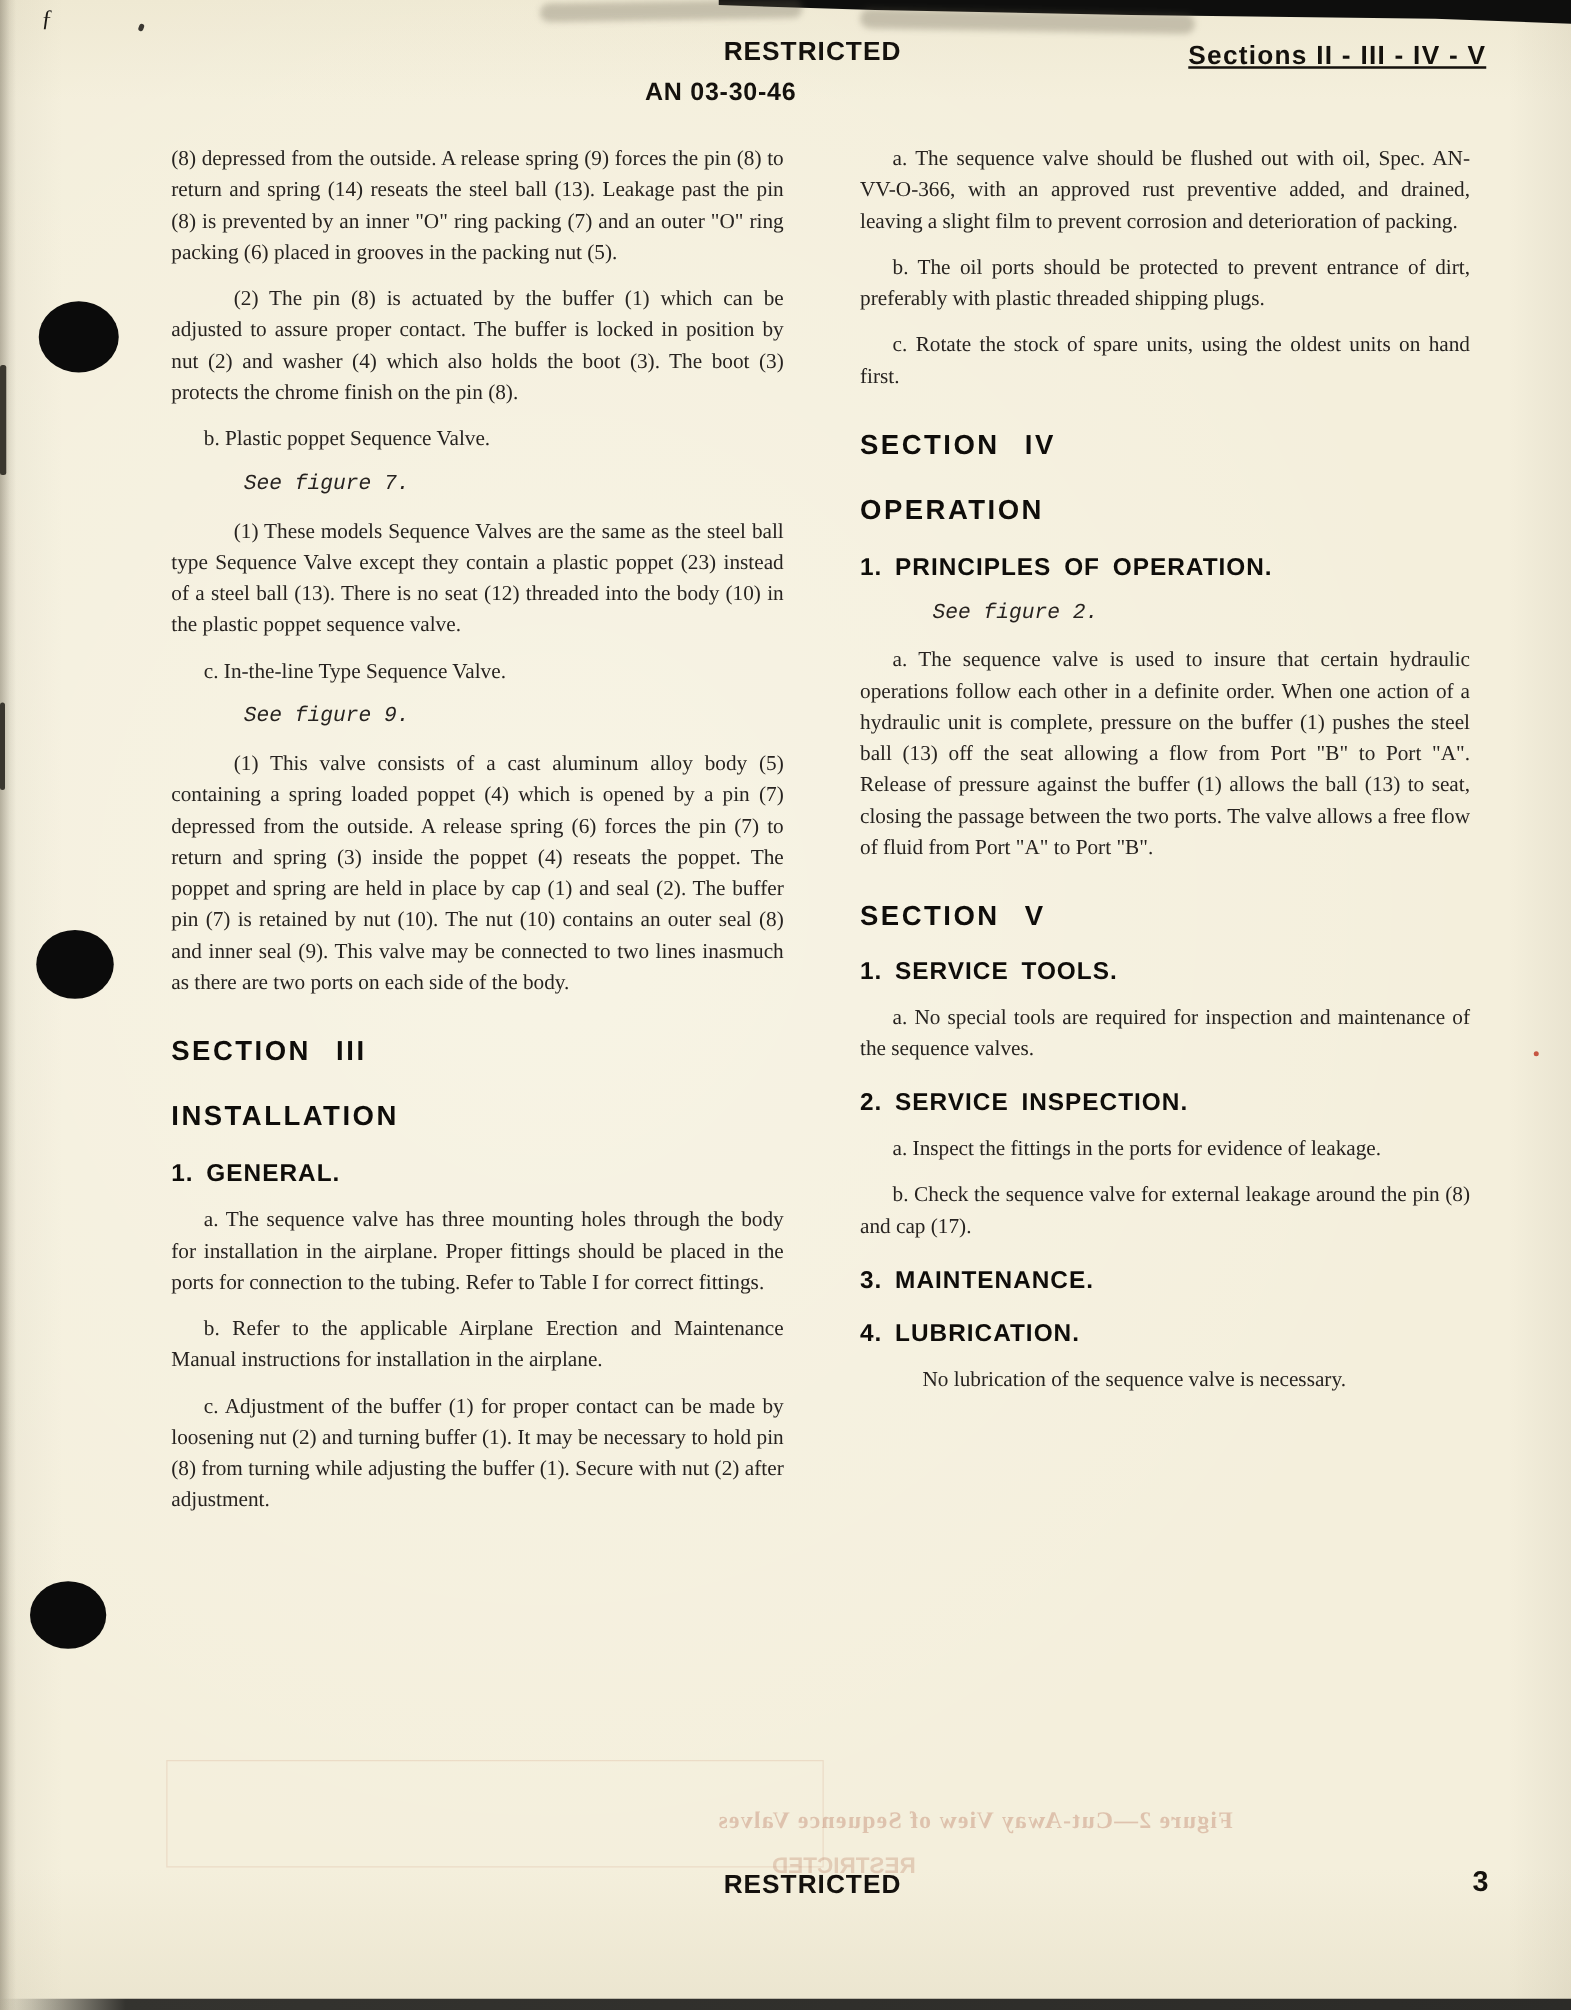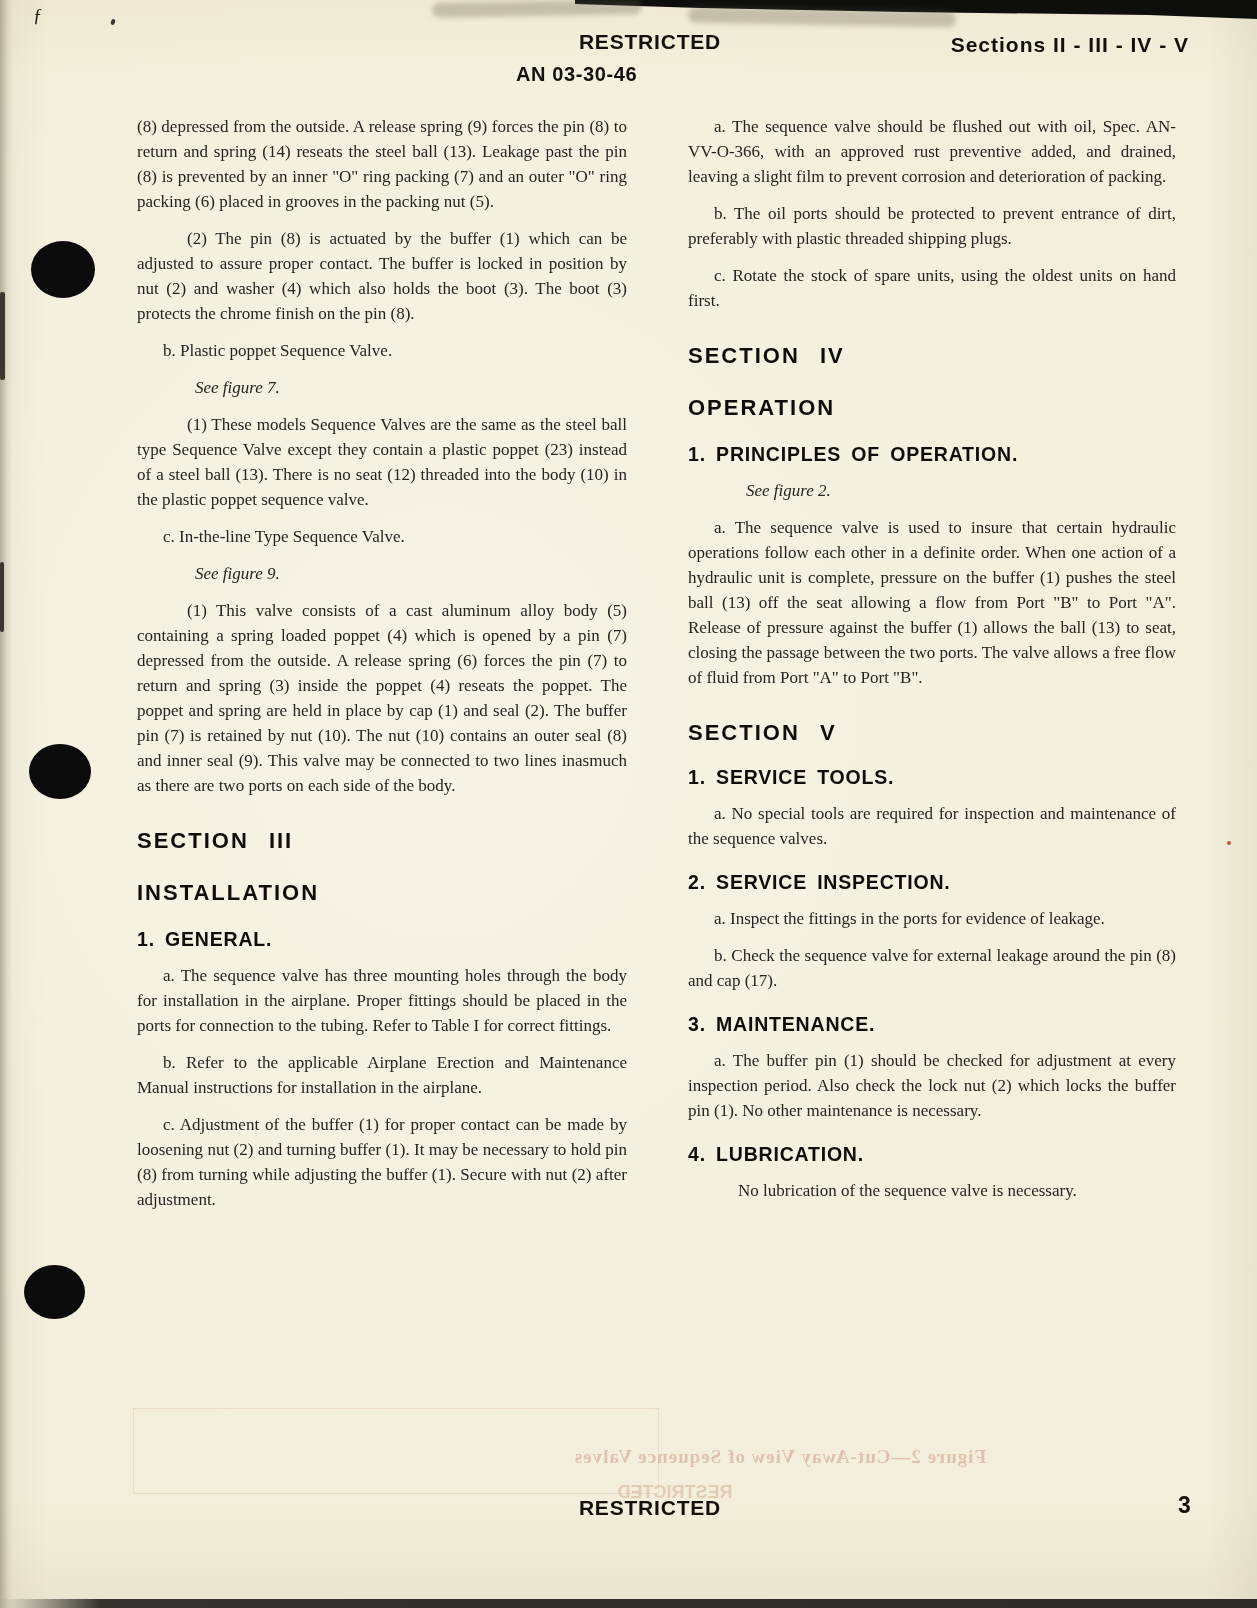--- a/index.html
+++ b/index.html
@@ -12,34 +12,34 @@
       #f3eeda;
     font-family:"Liberation Serif", serif;
     color:#272320;
   }
   
   .hdr-restricted{position:absolute;top:30px;left:500px;width:300px;text-align:center;
     font:700 21px "Liberation Sans", sans-serif;letter-spacing:.8px;color:#14110d;}
   .hdr-an{position:absolute;top:63px;left:516px;width:300px;text-align:left;
     font:700 20px "Liberation Sans", sans-serif;letter-spacing:.6px;color:#14110d;}
   .hdr-sections{position:absolute;top:33px;right:68px;
-    font:700 21px "Liberation Sans", sans-serif;letter-spacing:1px;color:#14110d;}
+    font:700 21px "Liberation Sans", sans-serif;letter-spacing:1px;color:#14110d;text-decoration:underline;}
   .ftr-restricted{position:absolute;top:1496px;left:500px;width:300px;text-align:center;
     font:700 21px "Liberation Sans", sans-serif;letter-spacing:.8px;color:#14110d;}
   .ftr-page{position:absolute;top:1492px;left:1178px;
     font:700 23px "Liberation Sans", sans-serif;color:#14110d;}
   
   .col{position:absolute;top:114px;width:490px;}
   .col-left{left:137px;}
   .col-right{left:688px;width:488px;}
   .col > :first-child{margin-top:0;}
   .body{font-size:17px;line-height:25px;text-align:justify;margin:0 0 12px 0;}
   .ind-let{text-indent:26px;}
   .ind-num{text-indent:50px;}
-  .fig{font-style:italic;text-align:left;margin:0 0 12px 58px;text-indent:0;}
+  .fig{font-style:italic;text-align:left;margin:0 0 12px 58px;text-indent:0;font-family:Liberation Mono, monospace;}
   .section-title{font:700 22px "Liberation Sans", sans-serif;letter-spacing:2px;word-spacing:12px;
     text-align:left;color:#0f0d0a;margin:30px 0 0 0;}
   .section-sub{font:700 22px "Liberation Sans", sans-serif;letter-spacing:2px;word-spacing:6px;
     line-height:30px;text-align:left;color:#0f0d0a;margin:24px 0 18px 0;}
   .run-head{font:700 19.5px "Liberation Sans", sans-serif;letter-spacing:.8px;word-spacing:4px;
     color:#0f0d0a;margin:20px 0 12px 0;}
   
   .hole{position:absolute;background:#0b0b0b;border-radius:50%;}
   .hole1{left:31px;top:241px;width:64px;height:57px;}
   .hole2{left:29px;top:744px;width:62px;height:55px;}
@@ -119,21 +119,20 @@
     <h3 class="run-head">1. PRINCIPLES OF OPERATION.</h3>
     <p class="body fig">See figure 2.</p>
     <p class="body ind-let">a. The sequence valve is used to insure that certain hydraulic operations follow each other in a definite order. When one action of a hydraulic unit is complete, pressure on the buffer (1) pushes the steel ball (13) off the seat allowing a flow from Port "B" to Port "A". Release of pressure against the buffer (1) allows the ball (13) to seat, closing the passage between the two ports. The valve allows a free flow of fluid from Port "A" to Port "B".</p>
     <h2 class="section-title">SECTION V</h2>
     <h3 class="run-head">1. SERVICE TOOLS.</h3>
     <p class="body ind-let">a. No special tools are required for inspection and maintenance of the sequence valves.</p>
     <h3 class="run-head">2. SERVICE INSPECTION.</h3>
     <p class="body ind-let">a. Inspect the fittings in the ports for evidence of leakage.</p>
     <p class="body ind-let">b. Check the sequence valve for external leakage around the pin (8) and cap (17).</p>
     <h3 class="run-head">3. MAINTENANCE.</h3>
-    <p class="body ind-let">a. The buffer pin (1) should be checked for adjustment at every inspection period. Also check the lock nut (2) which locks the buffer pin (1). No other maintenance is necessary.</p>
     <h3 class="run-head">4. LUBRICATION.</h3>
     <p class="body ind-num">No lubrication of the sequence valve is necessary.</p>
   </div>
 
   <div class="bleed-box"></div>
   <div class="bleed-caption">Figure 2—Cut-Away View of Sequence Valves</div>
   <div class="bleed-restricted">RESTRICTED</div>
 
   <div class="ftr-restricted">RESTRICTED</div>
   <div class="ftr-page">3</div>

